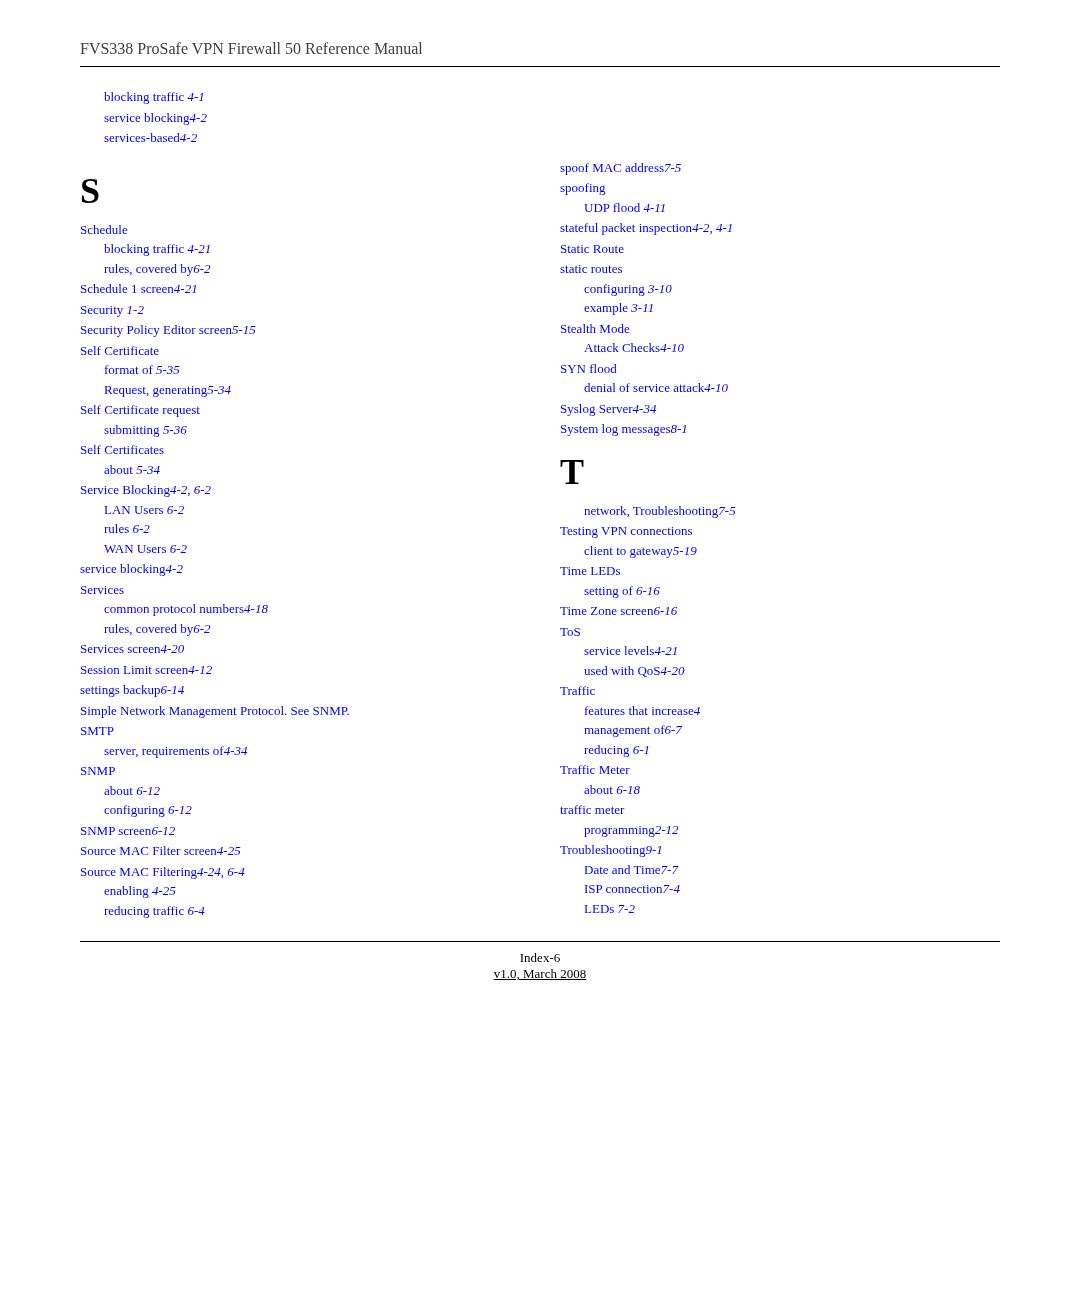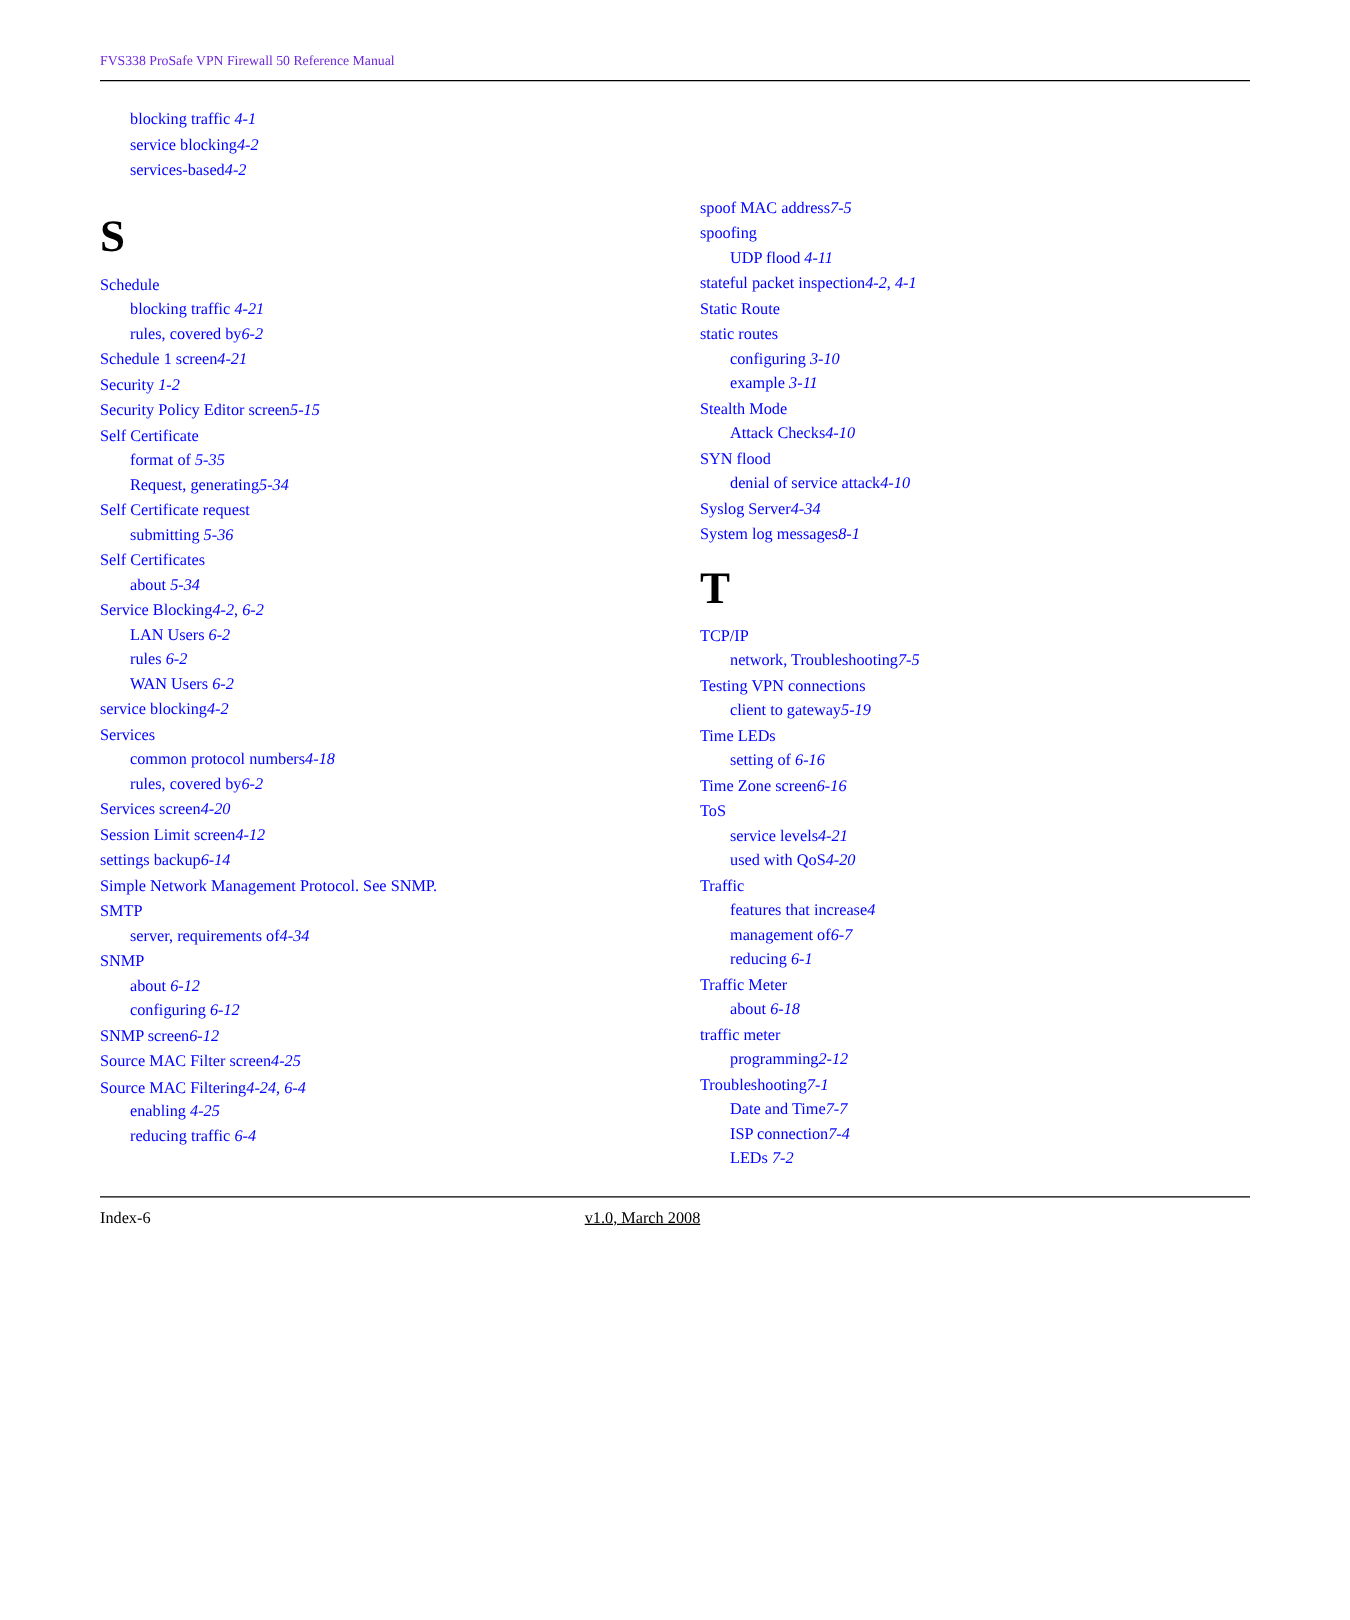--- a/index.html
+++ b/index.html
@@ -14,30 +14,31 @@
     }
     .page {
       padding: 40px 80px 60px 80px;
     }
     .header {
       border-bottom: 1px solid #000;
       padding-bottom: 8px;
       margin-bottom: 20px;
     }
     .header-title {
-      font-size: 11px;
-      color: #6d28d9;
+      font-size: 16px;
+      color: #404040;
     }
     .footer {
       border-top: 1px solid #000;
       padding-top: 8px;
       margin-top: 20px;
       display: flex;
       justify-content: space-between;
       align-items: center;
+      flex-direction: column;
     }
     .footer-version {
       text-align: right;
       flex: 1;
       text-decoration: underline;
     }
     .content {
       display: flex;
       gap: 40px;
       margin-top: 10px;
@@ -234,21 +235,20 @@
         <a class="index-link entry-main">Syslog Server<span class="italic-num">4-34</span></a>
       </div>
 
       <div class="entry">
         <a class="index-link entry-main">System log messages<span class="italic-num">8-1</span></a>
       </div>
 
       <div class="section-letter">T</div>
 
       <div class="entry">
-        <a class="index-link entry-main">TCP/IP</a>
         <a class="index-link sub-entry">network, Troubleshooting<span class="italic-num">7-5</span></a>
       </div>
 
       <div class="entry">
         <a class="index-link entry-main">Testing VPN connections</a>
         <a class="index-link sub-entry">client to gateway<span class="italic-num">5-19</span></a>
       </div>
 
 
       <div class="entry">
@@ -277,21 +277,21 @@
         <a class="index-link entry-main">Traffic Meter</a>
         <a class="index-link sub-entry">about <span class="italic-num">6-18</span></a>
       </div>
 
       <div class="entry">
         <a class="index-link entry-main">traffic meter</a>
         <a class="index-link sub-entry">programming<span class="italic-num">2-12</span></a>
       </div>
 
       <div class="entry">
-        <a class="index-link entry-main">Troubleshooting<span class="italic-num">7-1</span></a>
+        <a class="index-link entry-main">Troubleshooting<span class="italic-num">9-1</span></a>
         <a class="index-link sub-entry">Date and Time<span class="italic-num">7-7</span></a>
         <a class="index-link sub-entry">ISP connection<span class="italic-num">7-4</span></a>
         <a class="index-link sub-entry">LEDs  <span class="italic-num">7-2</span></a>
       </div>
 
     </div>
   </div>
 
   <div class="footer">
     <span class="footer-page">Index-6</span>

